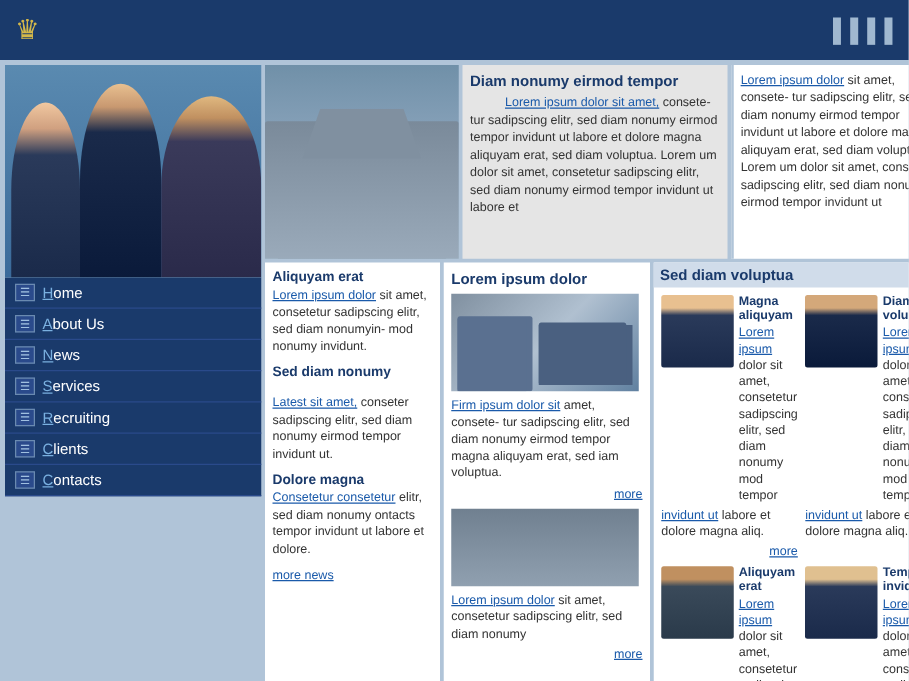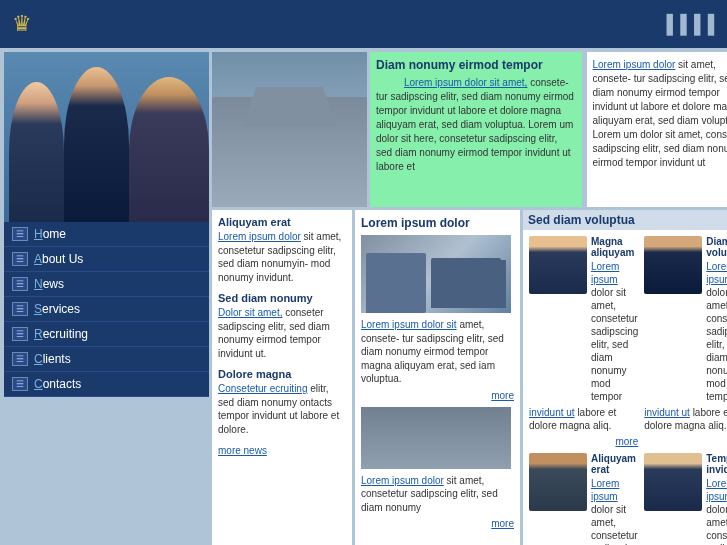--- a/index.html
+++ b/index.html
@@ -127,25 +127,25 @@
     </nav>
   </div>
 
   <div id="right-col">
 
     <div id="hero-area">
       <div class="building-img" style="width:155px;height:155px;flex-shrink:0;background:linear-gradient(to bottom,#7090a8,#90a8c0,#a0b8c8);position:relative;overflow:hidden;">
         <div style="position:absolute;bottom:0;left:0;right:0;height:110px;background:linear-gradient(to bottom,#7a8a9a,#9aaaba);border-radius:2px 2px 0 0;"></div>
         <div style="position:absolute;bottom:80px;left:30px;width:95px;height:40px;background:#8090a0;clip-path:polygon(15% 0%,85% 0%,100% 100%,0% 100%);"></div>
       </div>
-      <div id="hero-text" style="flex:1;background:#86efac;padding:6px;overflow:hidden;">
+      <div id="hero-text" style="flex:1;background:#e5e5e5;padding:6px;overflow:hidden;">
         <h3 style="color:#1a3a6b;font-size:12px;margin-bottom:4px;">Diam nonumy eirmod tempor</h3>
         <div style="font-size:10px;color:#333;line-height:1.4;">
           <a href="#" style="color:#1a5aaa;text-decoration:underline;font-size:10px;">Lorem ipsum dolor sit amet,</a>
-          <span> consete- tur sadipscing elitr, sed diam nonumy eirmod tempor invidunt ut labore et dolore magna aliquyam erat, sed diam voluptua. Lorem um dolor sit here, consetetur sadipscing elitr, sed diam nonumy eirmod tempor invidunt ut labore et</span>
+          <span> consete- tur sadipscing elitr, sed diam nonumy eirmod tempor invidunt ut labore et dolore magna aliquyam erat, sed diam voluptua. Lorem um dolor sit amet, consetetur sadipscing elitr, sed diam nonumy eirmod tempor invidunt ut labore et</span>
         </div>
       </div>
       <div id="hero-right" style="width:175px;flex-shrink:0;background:white;padding:6px;overflow:hidden;font-size:10px;color:#333;line-height:1.4;border-left:2px solid #b0c4d8;">
         <a href="#" style="color:#1a5aaa;text-decoration:underline;font-size:10px;">Lorem ipsum dolor</a>
         <span> sit amet, consete- tur sadipscing elitr, sed diam nonumy eirmod tempor invidunt ut labore et dolore magna aliquyam erat, sed diam voluptua. Lorem um dolor sit amet, consetetur sadipscing elitr, sed diam nonumy eirmod tempor invidunt ut</span>
       </div>
     </div>
 
     <div id="bottom-area" style="display:flex;gap:3px;">
 
@@ -153,48 +153,48 @@
 
         <div class="news-item">
           <h4 style="color:#1a3a6b;font-size:11px;font-weight:bold;margin-bottom:2px;">Aliquyam erat</h4>
           <p style="font-size:10px;color:#333;line-height:1.35;">
             <a href="#" style="color:#1a5aaa;text-decoration:underline;font-size:10px;">Lorem ipsum dolor</a>
             <span> sit amet, consetetur sadipscing elitr, sed diam nonumyin- mod nonumy invidunt.</span>
           </p>
         </div>
 
         <div class="news-item" style="margin-top:6px;">
-          <h4 style="color:#1a3a6b;font-size:11px;font-weight:bold;margin-bottom:2px;">Sed diam nonumy</h4>
+          <h4 style="color:#1a3a6b;font-size:11px;font-weight:bold;margin-bottom:12px;">Sed diam nonumy</h4>
           <p style="font-size:10px;color:#333;line-height:1.35;">
-            <a href="#" style="color:#1a5aaa;text-decoration:underline;font-size:10px;">Dolor sit amet,</a>
+            <a href="#" style="color:#1a5aaa;text-decoration:underline;font-size:10px;">Latest sit amet,</a>
             <span> conseter sadipscing elitr, sed diam nonumy eirmod tempor invidunt ut.</span>
           </p>
         </div>
 
         <div class="news-item" style="margin-top:6px;">
           <h4 style="color:#1a3a6b;font-size:11px;font-weight:bold;margin-bottom:2px;">Dolore magna</h4>
           <p style="font-size:10px;color:#333;line-height:1.35;">
-            <a href="#" style="color:#1a5aaa;text-decoration:underline;font-size:10px;">Consetetur ecruiting</a>
+            <a href="#" style="color:#1a5aaa;text-decoration:underline;font-size:10px;">Consetetur consetetur</a>
             <span> elitr, sed diam nonumy ontacts tempor invidunt ut labore et dolore.</span>
           </p>
         </div>
 
         <div style="margin-top:8px;">
           <a href="#" style="color:#1a5aaa;text-decoration:underline;font-size:10px;">more news</a>
         </div>
       </div>
 
       <div id="lorem-block" style="width:165px;flex-shrink:0;background:white;padding:6px;">
         <h3 style="color:#1a3a6b;font-size:12px;font-weight:bold;margin-bottom:5px;">Lorem ipsum dolor</h3>
         <div class="lorem-img-box" style="width:150px;height:78px;margin-bottom:5px;background:linear-gradient(135deg,#8090a0,#b0c0d0,#6080a0);position:relative;overflow:hidden;">
           <div style="position:absolute;bottom:0;left:5px;width:55px;height:58px;background:#5a7090;"></div>
           <div style="position:absolute;bottom:5px;right:5px;width:75px;height:48px;background:#4a6080;"></div>
         </div>
         <p style="font-size:10px;color:#333;line-height:1.35;margin-bottom:3px;">
-          <a href="#" style="color:#1a5aaa;text-decoration:underline;font-size:10px;">Lorem ipsum dolor sit</a>
+          <a href="#" style="color:#1a5aaa;text-decoration:underline;font-size:10px;">Firm ipsum dolor sit</a>
           <span> amet, consete- tur sadipscing elitr, sed diam nonumy eirmod tempor magna aliquyam erat, sed iam voluptua.</span>
         </p>
         <div style="text-align:right;margin-bottom:6px;">
           <a href="#" style="color:#1a5aaa;text-decoration:underline;font-size:10px;">more</a>
         </div>
         <div class="lorem-img2-box" style="width:150px;height:62px;background:linear-gradient(to bottom,#708090,#90a0b0);margin-bottom:5px;"></div>
         <p style="font-size:10px;color:#333;line-height:1.35;margin-bottom:3px;">
           <a href="#" style="color:#1a5aaa;text-decoration:underline;font-size:10px;">Lorem ipsum dolor</a>
           <span> sit amet, consetetur sadipscing elitr, sed diam nonumy</span>
         </p>

